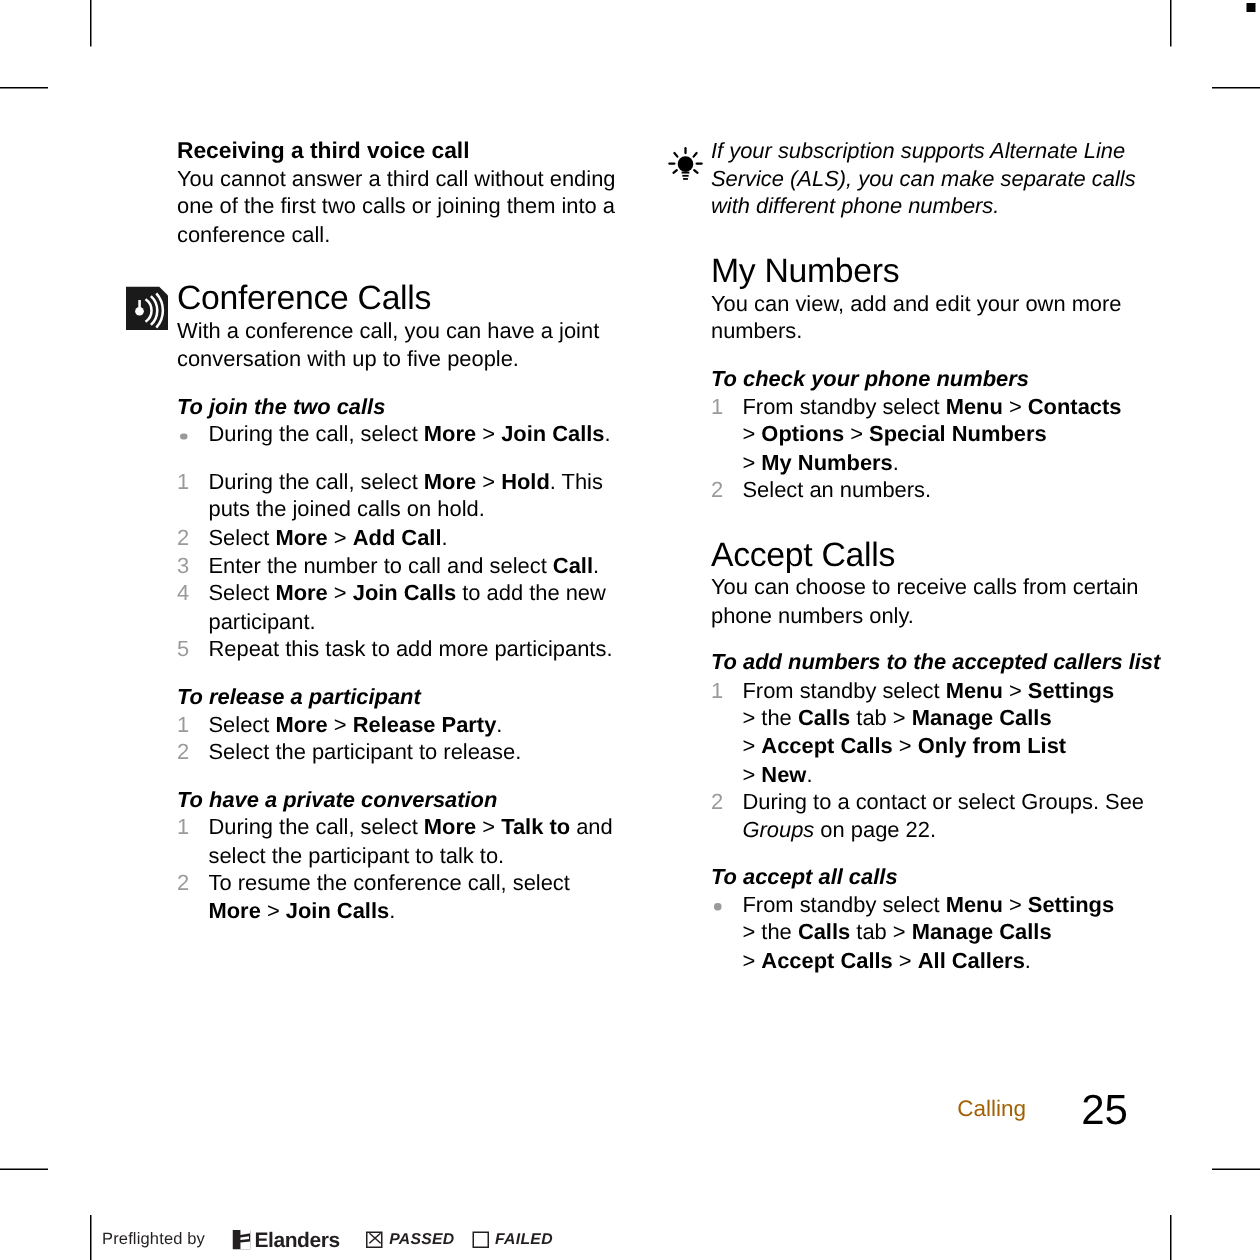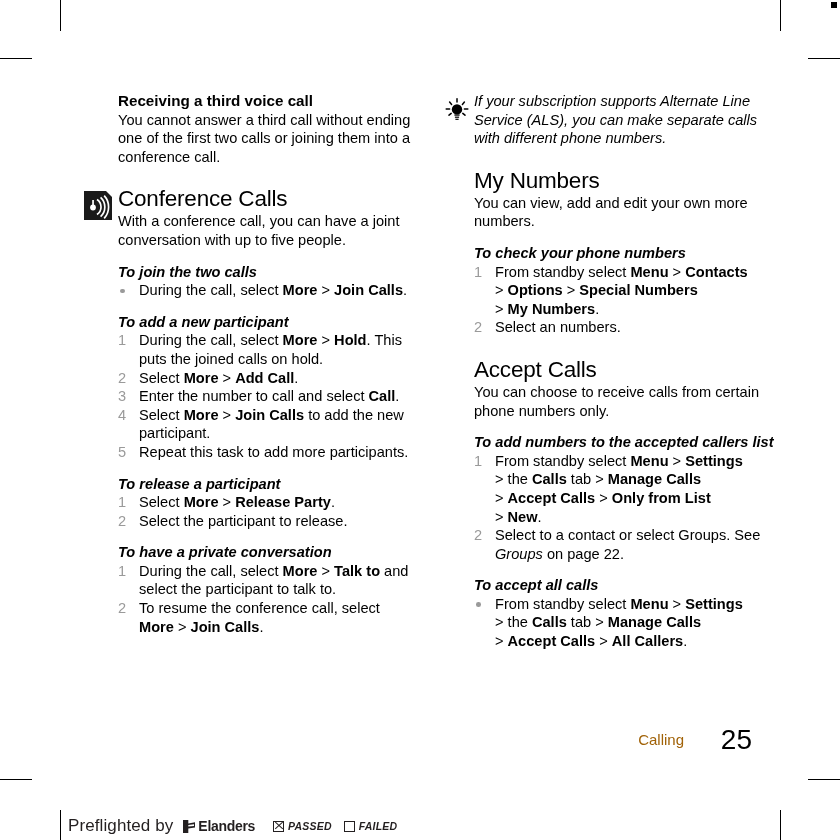--- a/index.html
+++ b/index.html
@@ -153,23 +153,23 @@
     position: absolute;
     left: 68px;
     top: 816px;
     display: flex;
     align-items: center;
     height: 20px;
     font-size: 11.5px;
     color: #231f20;
   }
   .pf-label {
-    font-size: 17px;
+    font-size: 11px;
     letter-spacing: 0.1px;
-    margin-right: 10px;
+    margin-right: 18px;
   }
   .pf-logo-mark {
     width: 12px;
     height: 13px;
     margin-right: 3px;
     position: relative;
   }
   .pf-logo-word {
     font-size: 14px;
     font-weight: bold;
@@ -234,21 +234,20 @@
 
     <div class="gap-md"></div>
 
     <h3 class="task">To join the two calls</h3>
     <ul class="steps">
         <li><span class="bullet"></span><span><span>During the call, select </span><b>More</b><span> &gt; </span><b>Join Calls</b><span>.</span></span></li>
       </ul>
 
     <div class="gap-md"></div>
 
-    <h3 class="task">To add a new participant</h3>
     <ol class="steps">
         <li><span class="num">1</span><span><span>During the call, select </span><b>More</b><span> &gt; </span><b>Hold</b><span>. This puts the joined calls on hold.</span></span></li>
         <li><span class="num">2</span><span><span>Select </span><b>More</b><span> &gt; </span><b>Add Call</b><span>.</span></span></li>
         <li><span class="num">3</span><span><span>Enter the number to call and select </span><b>Call</b><span>.</span></span></li>
         <li><span class="num">4</span><span><span>Select </span><b>More</b><span> &gt; </span><b>Join Calls</b><span> to add the new participant.</span></span></li>
         <li><span class="num">5</span><span><span>Repeat this task to add more participants.</span></span></li>
       </ol>
 
     <div class="gap-md"></div>
 
@@ -317,21 +316,21 @@
     <div class="gap-lg"></div>
 
     <h1 class="chapter">Accept Calls</h1>
     <p class="body">You can choose to receive calls from certain phone numbers only.</p>
 
     <div class="gap-md"></div>
 
     <h3 class="task">To add numbers to the accepted callers list</h3>
     <ol class="steps">
         <li><span class="num">1</span><span><span>From standby select </span><b>Menu</b><span> &gt; </span><b>Settings</b><br><span>&gt; the </span><b>Calls</b><span> tab &gt; </span><b>Manage Calls</b><br><span>&gt; </span><b>Accept Calls</b><span> &gt; </span><b>Only from List</b><br><span>&gt; </span><b>New</b><span>.</span></span></li>
-        <li><span class="num">2</span><span><span>Select to a contact or select Groups. See </span><i>Groups</i><span> on page 22.</span></span></li>
+        <li><span class="num">2</span><span><span>During to a contact or select Groups. See </span><i>Groups</i><span> on page 22.</span></span></li>
       </ol>
 
     <div class="gap-md"></div>
 
     <h3 class="task">To accept all calls</h3>
     <ul class="steps">
         <li><span class="bullet"></span><span><span>From standby select </span><b>Menu</b><span> &gt; </span><b>Settings</b><br><span>&gt; the </span><b>Calls</b><span> tab &gt; </span><b>Manage Calls</b><br><span>&gt; </span><b>Accept Calls</b><span> &gt; </span><b>All Callers</b><span>.</span></span></li>
       </ul>
   </div>
 

